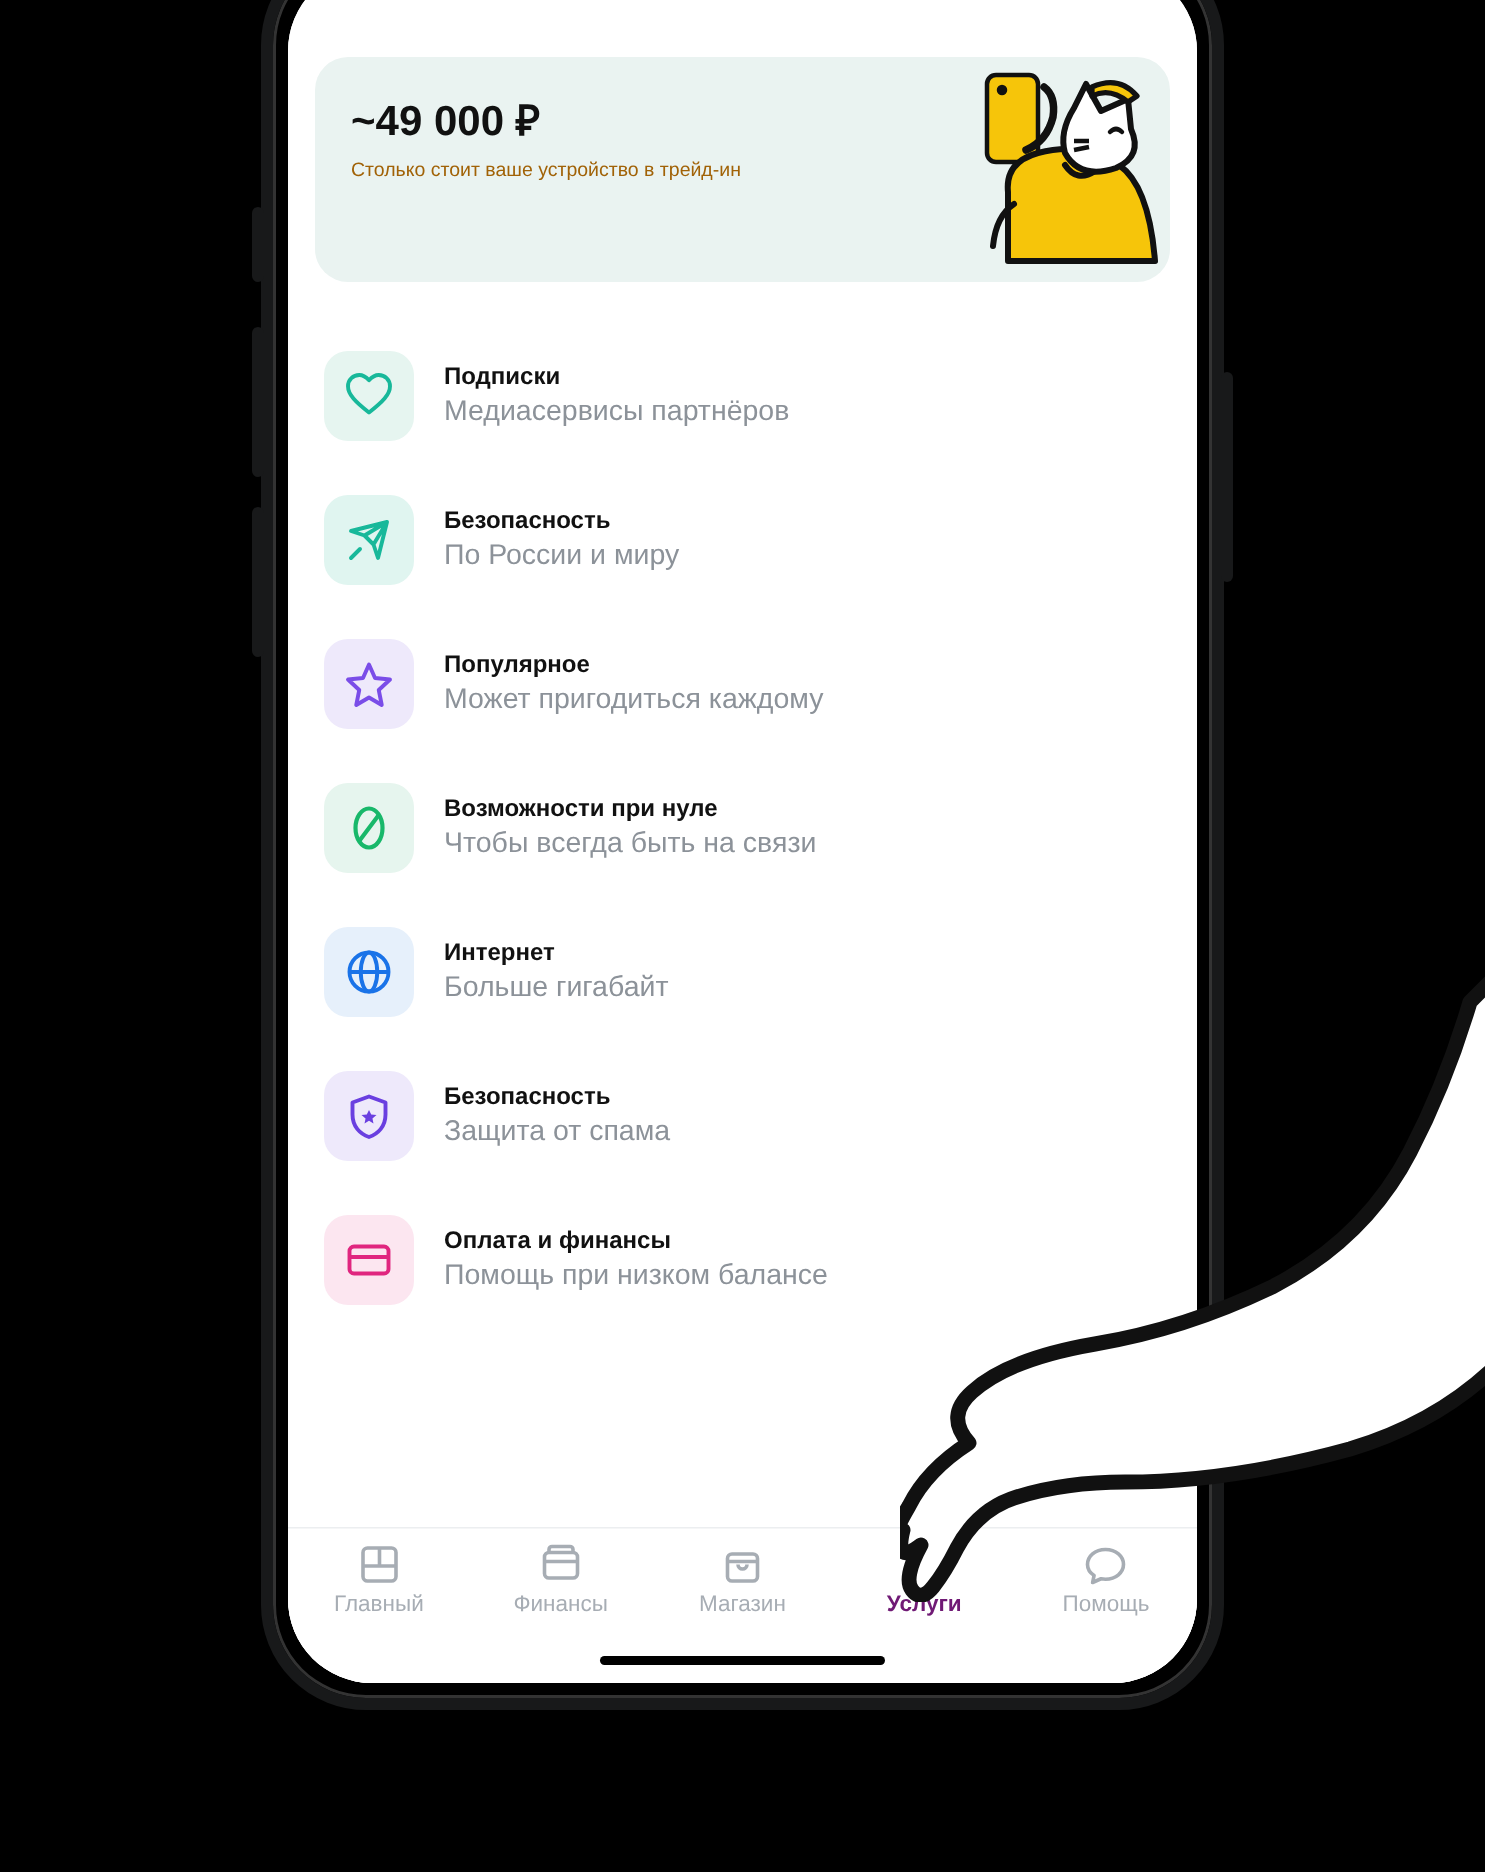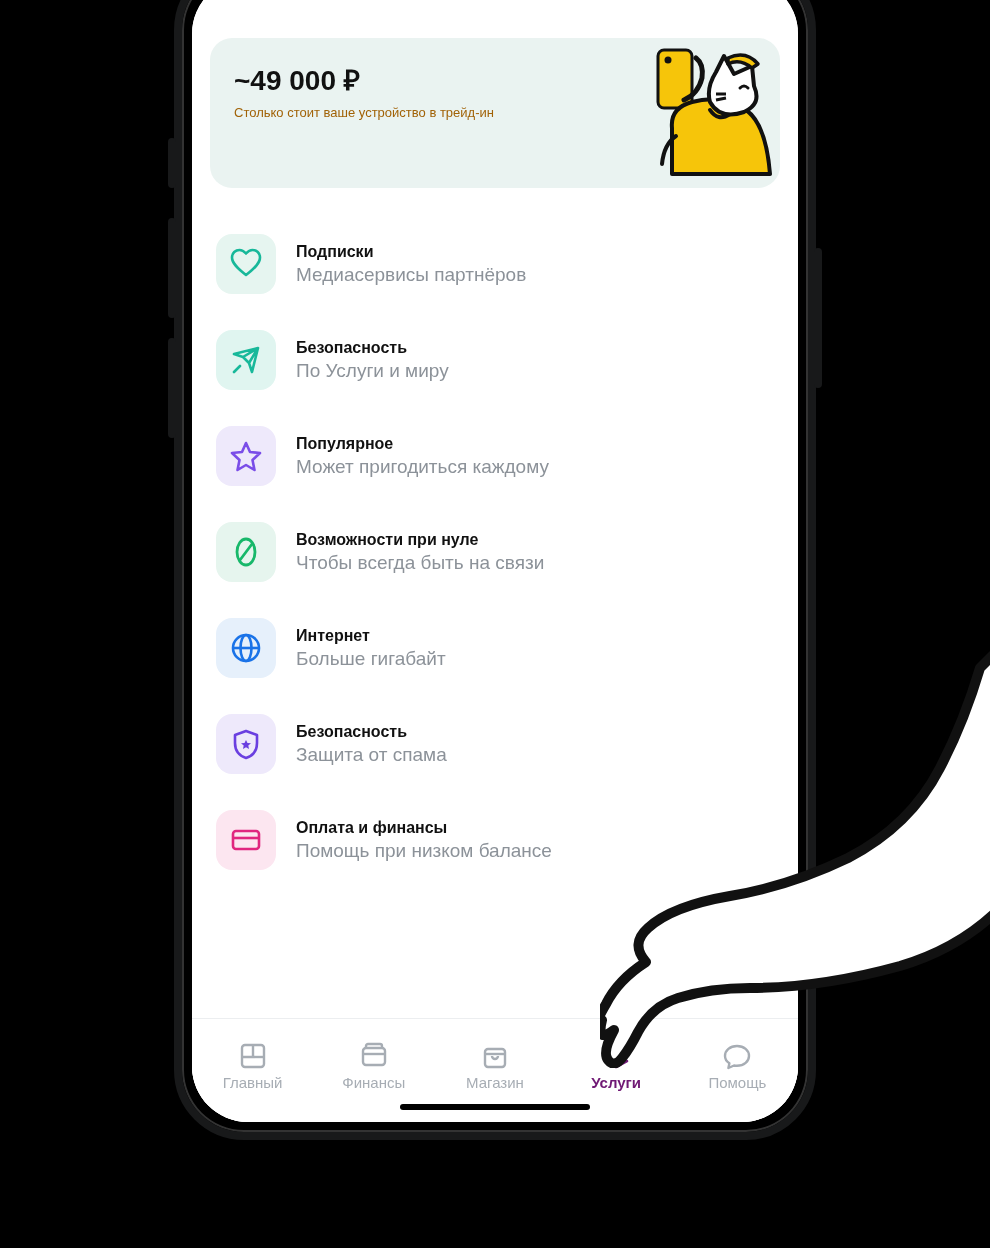--- a/index.html
+++ b/index.html
@@ -86,21 +86,21 @@
   .bg-violet { background: #eee9fb; }
 
   
   .nav {
     height: 104px;
     border-top: 1px solid #eceef0;
     background: #fff;
     display: flex;
     justify-content: space-around;
     align-items: flex-start;
-    padding-top: 23px;
+    padding-top: 10px;
   }
   .nav-item {
     display: flex; flex-direction: column; align-items: center; gap: 4px;
     color: #a7adb4; font-size: 15px;
     cursor: pointer;
     width: 100px;
   }
   .nav-item.active { color: #701a75; font-weight: bold; }
   .nav-item .nav-icon { width: 28px; height: 28px; display:flex; align-items:center; justify-content:center; }
 
@@ -170,21 +170,21 @@
     </div>
             </div>
             <div class="row">
     <div class="icon-box bg-teal">
       <svg width="32" height="32" viewBox="0 0 32 32">
                   <use href="#ic-plane"></use>
                 </svg>
     </div>
     <div class="row-text">
       <div class="row-title">Безопасность</div>
-      <div class="row-sub">По Услуги и миру</div>
+      <div class="row-sub">По России и миру</div>
     </div>
             </div>
             <div class="row">
     <div class="icon-box bg-purple">
       <svg width="32" height="32" viewBox="0 0 32 32">
                   <use href="#ic-star"></use>
                 </svg>
     </div>
     <div class="row-text">
       <div class="row-title">Популярное</div>

